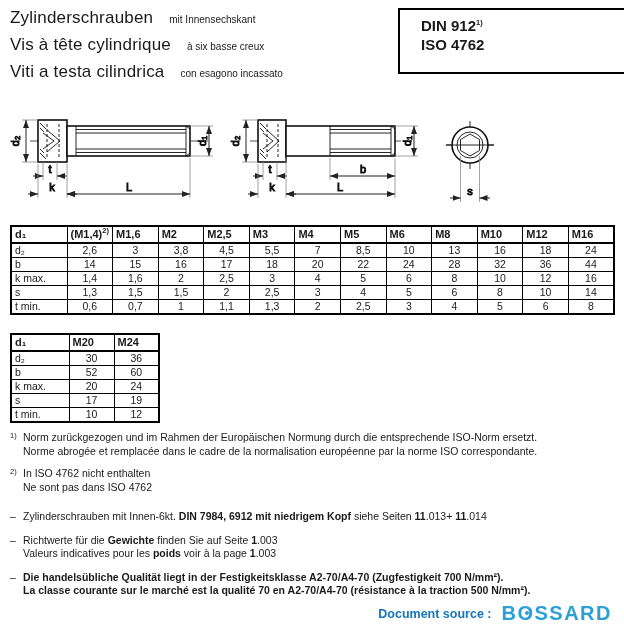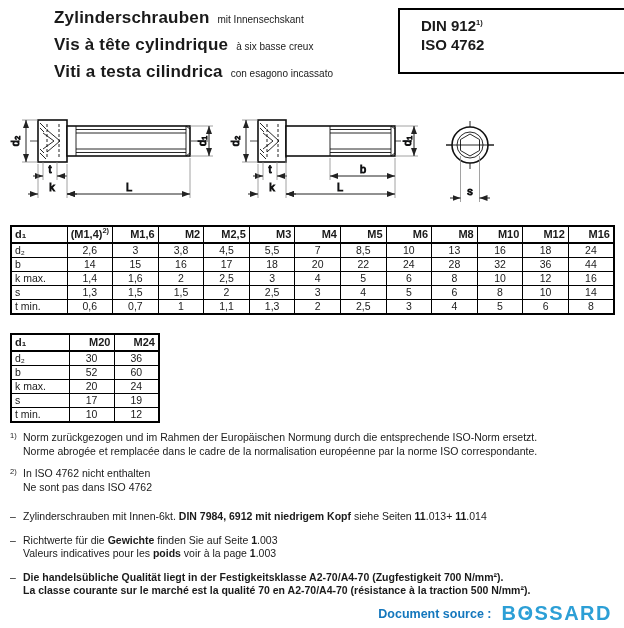--- a/index.html
+++ b/index.html
@@ -4,22 +4,22 @@
 <style>
   html,body{margin:0;padding:0;}
   body{
     width:624px;height:628px;position:relative;background:#ffffff;
     font-family:"Liberation Sans","DejaVu Sans",sans-serif;color:#1a1a1a;
     overflow:hidden;
   }
   
   .title-block{position:absolute;left:10px;top:8px;}
   .title-row{margin-bottom:7px;white-space:nowrap;}
-  .title-main{font-size:17px;font-weight:bold;letter-spacing:.2px;margin-left:44px;}
-  .title-sub{font-size:10px;font-weight:normal;margin-left:8px;}
+  .title-main{font-size:17px;font-weight:normal;letter-spacing:.2px;}
+  .title-sub{font-size:10px;font-weight:normal;margin-left:16px;}
   .std-box{
     position:absolute;left:398px;top:8px;width:204px;height:56px;
     border:2px solid #000;padding:6px 0 0 21px;
   }
   .std-line{font-size:15px;font-weight:bold;line-height:19px;}
   sup{font-size:7.5px;vertical-align:super;line-height:0;}
   
   .drawing-wrap{position:absolute;left:10px;top:100px;}
   .draw{stroke:#111;fill:none;}
   .thick{stroke-width:1.6;}
@@ -28,21 +28,21 @@
   .dim{stroke:#222;stroke-width:1;}
   .cl{stroke:#222;stroke-width:0.8;stroke-dasharray:13 3 4 3;}
   .dash{stroke:#222;stroke-width:1;stroke-dasharray:3 2;}
   .dlab{fill:#3a5fa0;font-size:11px;font-family:"Liberation Sans","DejaVu Sans",sans-serif;}
   
   table{border-collapse:collapse;table-layout:fixed;border:2px solid #000;background:#fff;}
   #t1{position:absolute;left:10px;top:225px;width:605px;}
   #t2{position:absolute;left:10px;top:333px;width:150px;}
   th,td{border:1px solid #000;font-size:10.5px;padding:0 3px;height:13px;line-height:13px;
         overflow:hidden;white-space:nowrap;}
-  thead th{font-weight:bold;font-size:11px;text-align:right;height:15px;border-bottom:2px solid #000;}
+  thead th{font-weight:bold;font-size:11px;text-align:left;height:15px;border-bottom:2px solid #000;}
   thead th.corner{text-align:left;}
   tbody th{font-weight:normal;text-align:left;}
   td{text-align:center;}
   
   .textcol{position:absolute;left:10px;top:431px;width:604px;font-size:10.5px;line-height:13.5px;}
   .fn{position:relative;padding-left:13px;margin-bottom:9px;}
   .fn .mark{position:absolute;left:0;top:-2px;font-size:7.5px;}
   .note{position:relative;padding-left:13px;margin-top:10px;}
   .note.first{margin-top:16px;}
   .note .mark{position:absolute;left:0;top:0;}

